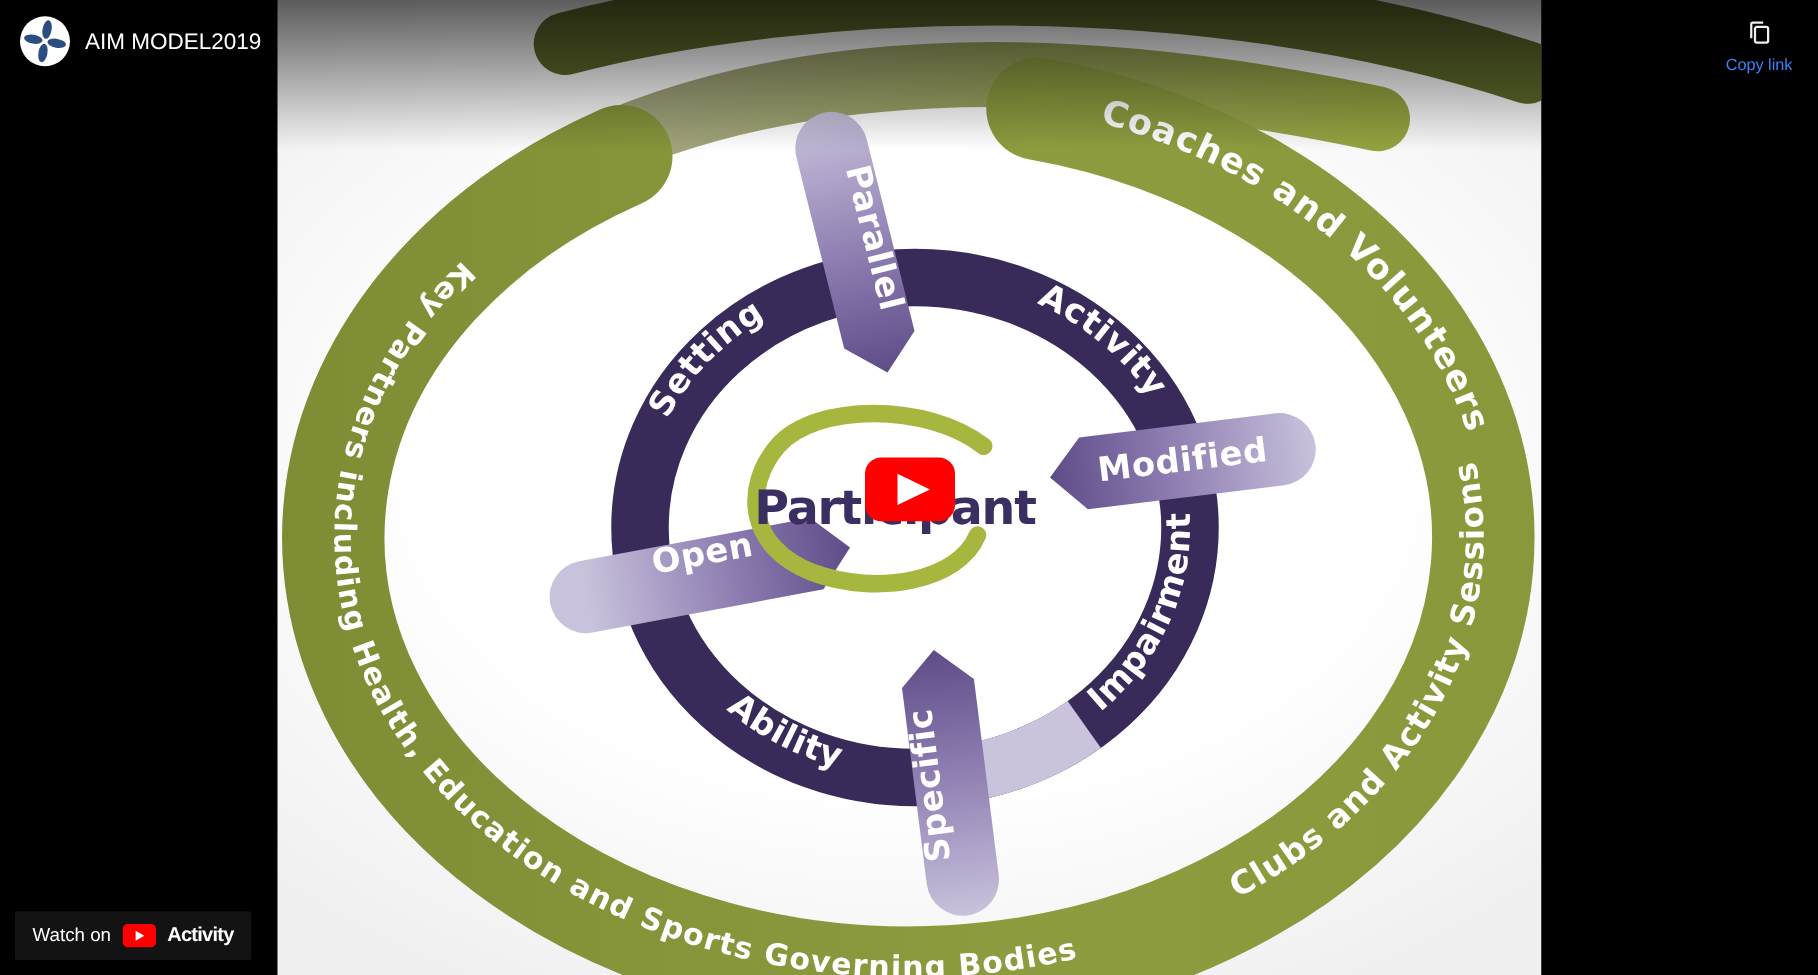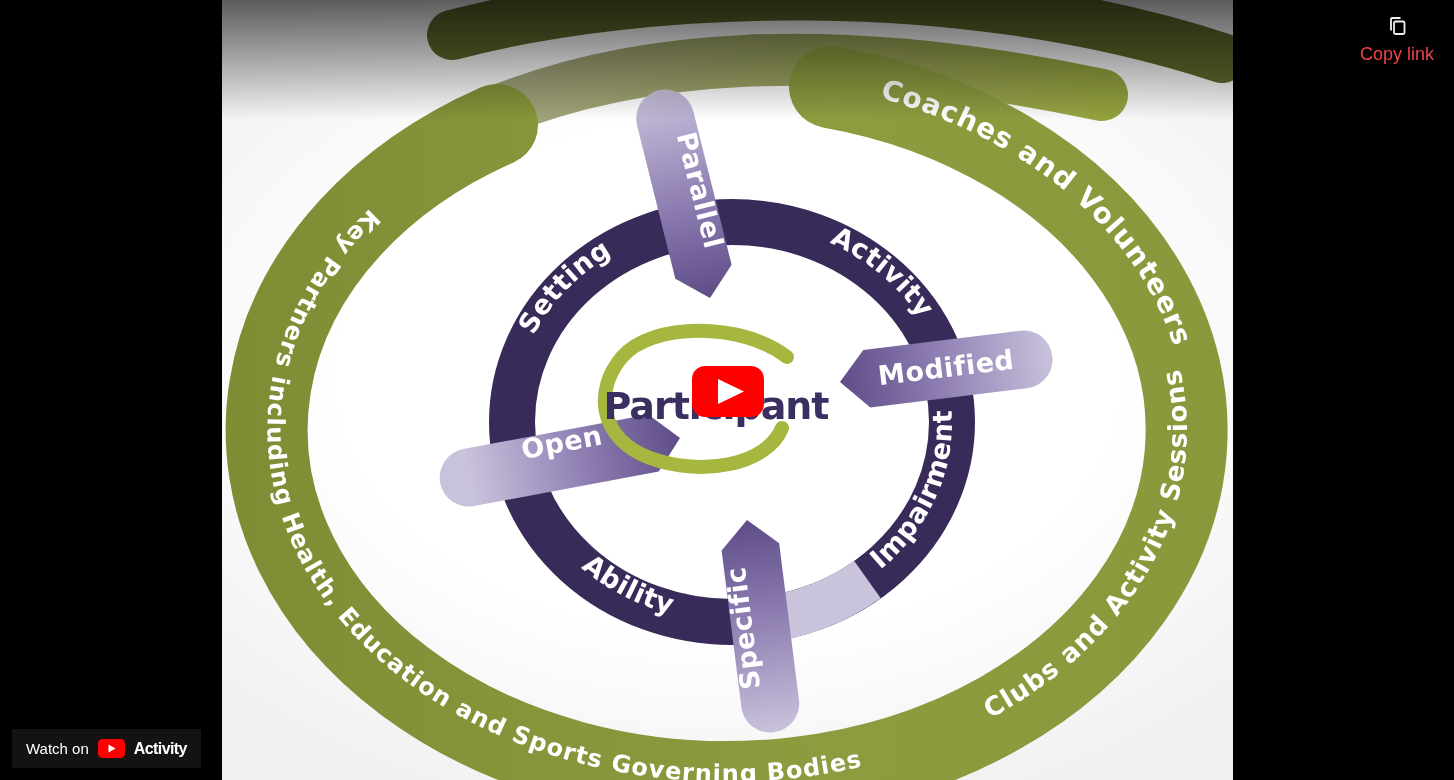--- a/index.html
+++ b/index.html
@@ -18,21 +18,21 @@
              background:linear-gradient(to bottom, rgba(0,0,0,.62), rgba(0,0,0,0));}
   
   #header{position:absolute;left:0;top:0;right:0;display:flex;align-items:center;
           padding:13px 16px;z-index:5;}
   #avatar{width:40px;height:40px;border-radius:50%;background:#fff;flex:0 0 auto;
           display:flex;align-items:center;justify-content:center;cursor:pointer;}
   #title{margin-left:12px;color:#fff;font-size:18px;font-weight:500;cursor:pointer;
          text-shadow:0 0 2px rgba(0,0,0,.5);}
   #copylink{position:absolute;right:20px;top:14px;display:flex;flex-direction:column;
             align-items:center;z-index:6;cursor:pointer;}
-  #copylink .lbl{color:#ef4444;font-size:18px;margin-top:6px;text-shadow:0 0 2px rgba(0,0,0,.5);}
+  #copylink .lbl{color:#3b82f6;font-size:13px;margin-top:6px;text-shadow:0 0 2px rgba(0,0,0,.5);}
   
   #watchon{position:absolute;left:12px;bottom:12px;display:flex;align-items:center;gap:9px;
            background:rgba(23,23,23,.82);padding:10px 14px;border-radius:2px;z-index:6;cursor:pointer;}
   #watchon .wlbl{color:#fff;font-size:15px;}
   #watchon .ytword{color:#fff;font-size:16px;font-weight:bold;letter-spacing:-.6px;}
 </style>
 </head>
 <body>
 
 <div id="stage">
@@ -120,20 +120,33 @@
 
       <g cursor="pointer">
         <rect x="470" y="366" width="72" height="51" rx="13" fill="#ff0000"></rect>
         <path d="M 496 379 L 496 404 L 522 391.5 Z" fill="#ffffff"></path>
       </g>
     </svg>
   </div>
 
   <div id="top-shade"></div>
 
+  <div id="header">
+    <div id="avatar">
+      <svg width="34" height="34" viewBox="0 0 34 34">
+        <g transform="translate(17,17) rotate(10)" fill="#2b4d80">
+          <ellipse cx="0" cy="-9.5" rx="3.6" ry="7.5"></ellipse>
+          <ellipse cx="9.5" cy="0" rx="7.5" ry="3.6"></ellipse>
+          <ellipse cx="0" cy="9.5" rx="3.6" ry="7.5"></ellipse>
+          <ellipse cx="-9.5" cy="0" rx="7.5" ry="3.6"></ellipse>
+        </g>
+      </svg>
+    </div>
+    <div id="title">AIM MODEL2019</div>
+  </div>
 
   <div id="copylink">
     <svg width="24" height="24" viewBox="0 0 24 24">
       <path d="M6 16.5 V5.2 a1.2 1.2 0 0 1 1.2-1.2 H15.5" fill="none" stroke="#f0f0f0" stroke-width="1.8"></path>
       <rect x="9" y="7.5" width="10.5" height="12.5" rx="1.5" fill="none" stroke="#f0f0f0" stroke-width="1.8"></rect>
     </svg>
     <div class="lbl">Copy link</div>
   </div>
 
   <div id="watchon">

